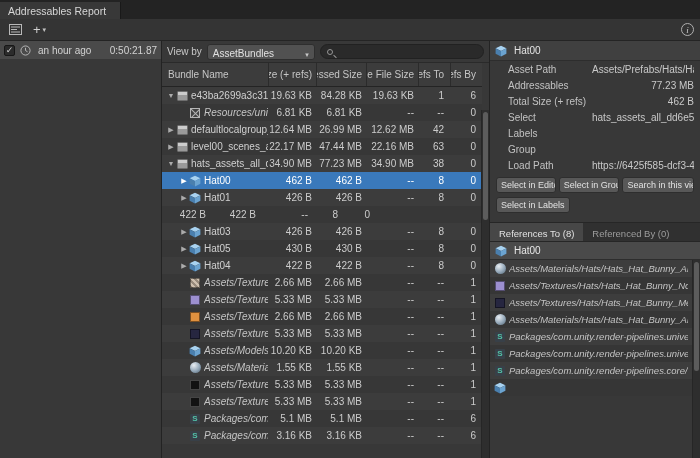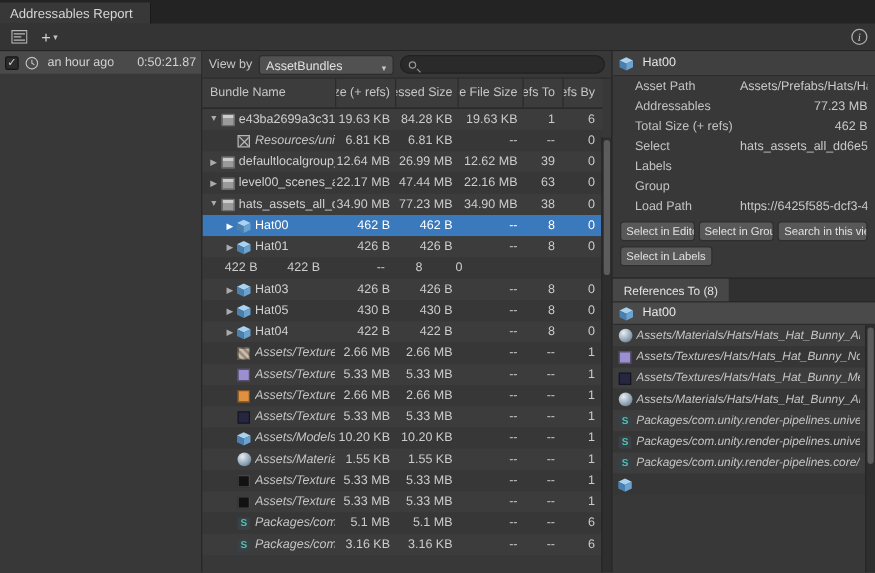--- a/index.html
+++ b/index.html
@@ -191,21 +191,21 @@
             <div class="td c0" style="padding-left:4px">
               <span class="exp">▶</span>
               <span class="ic">
                 <span class="i-bundle"></span>
               </span>
               <span class="nm">defaultlocalgroup_s</span>
             </div>
             <div class="td c1">12.64 MB</div>
             <div class="td c2">26.99 MB</div>
             <div class="td c3">12.62 MB</div>
-            <div class="td c4">39</div>
+            <div class="td c4">42</div>
             <div class="td c5">0</div>
           </div>
           <div class="tr alt">
             <div class="td c0" style="padding-left:4px">
               <span class="exp">▶</span>
               <span class="ic">
                 <span class="i-bundle"></span>
               </span>
               <span class="nm">level00_scenes_all_1</span>
             </div>
@@ -520,20 +520,21 @@
       <div class="btnrow" id="btn-row1">
           <button class="btn">Select in Editor</button>
           <button class="btn">Select in Group</button>
           <button class="btn">Search in this view</button>
         </div>
       <div class="btnrow" id="btn-row2">
           <button class="btn">Select in Labels</button>
         </div>
       <div class="reftabs" id="ref-tabs">
           <div class="rtab active">References To (8)</div>
+          <div class="rtab">Referenced By (0)</div>
         </div>
       <div class="refheader">
         <span class="ic cube-slot">
             <svg width="12" height="12" viewBox="0 0 12 12">
               <polygon points="6,0.7 11.4,3.3 6,6 0.6,3.3" fill="#a8d2f0"></polygon>
               <polygon points="0.6,3.3 6,6 6,11.4 0.6,8.7" fill="#4a7fae"></polygon>
               <polygon points="11.4,3.3 6,6 6,11.4 11.4,8.7" fill="#6ba3d0"></polygon>
             </svg>
           </span>
         <span>Hat00</span>

